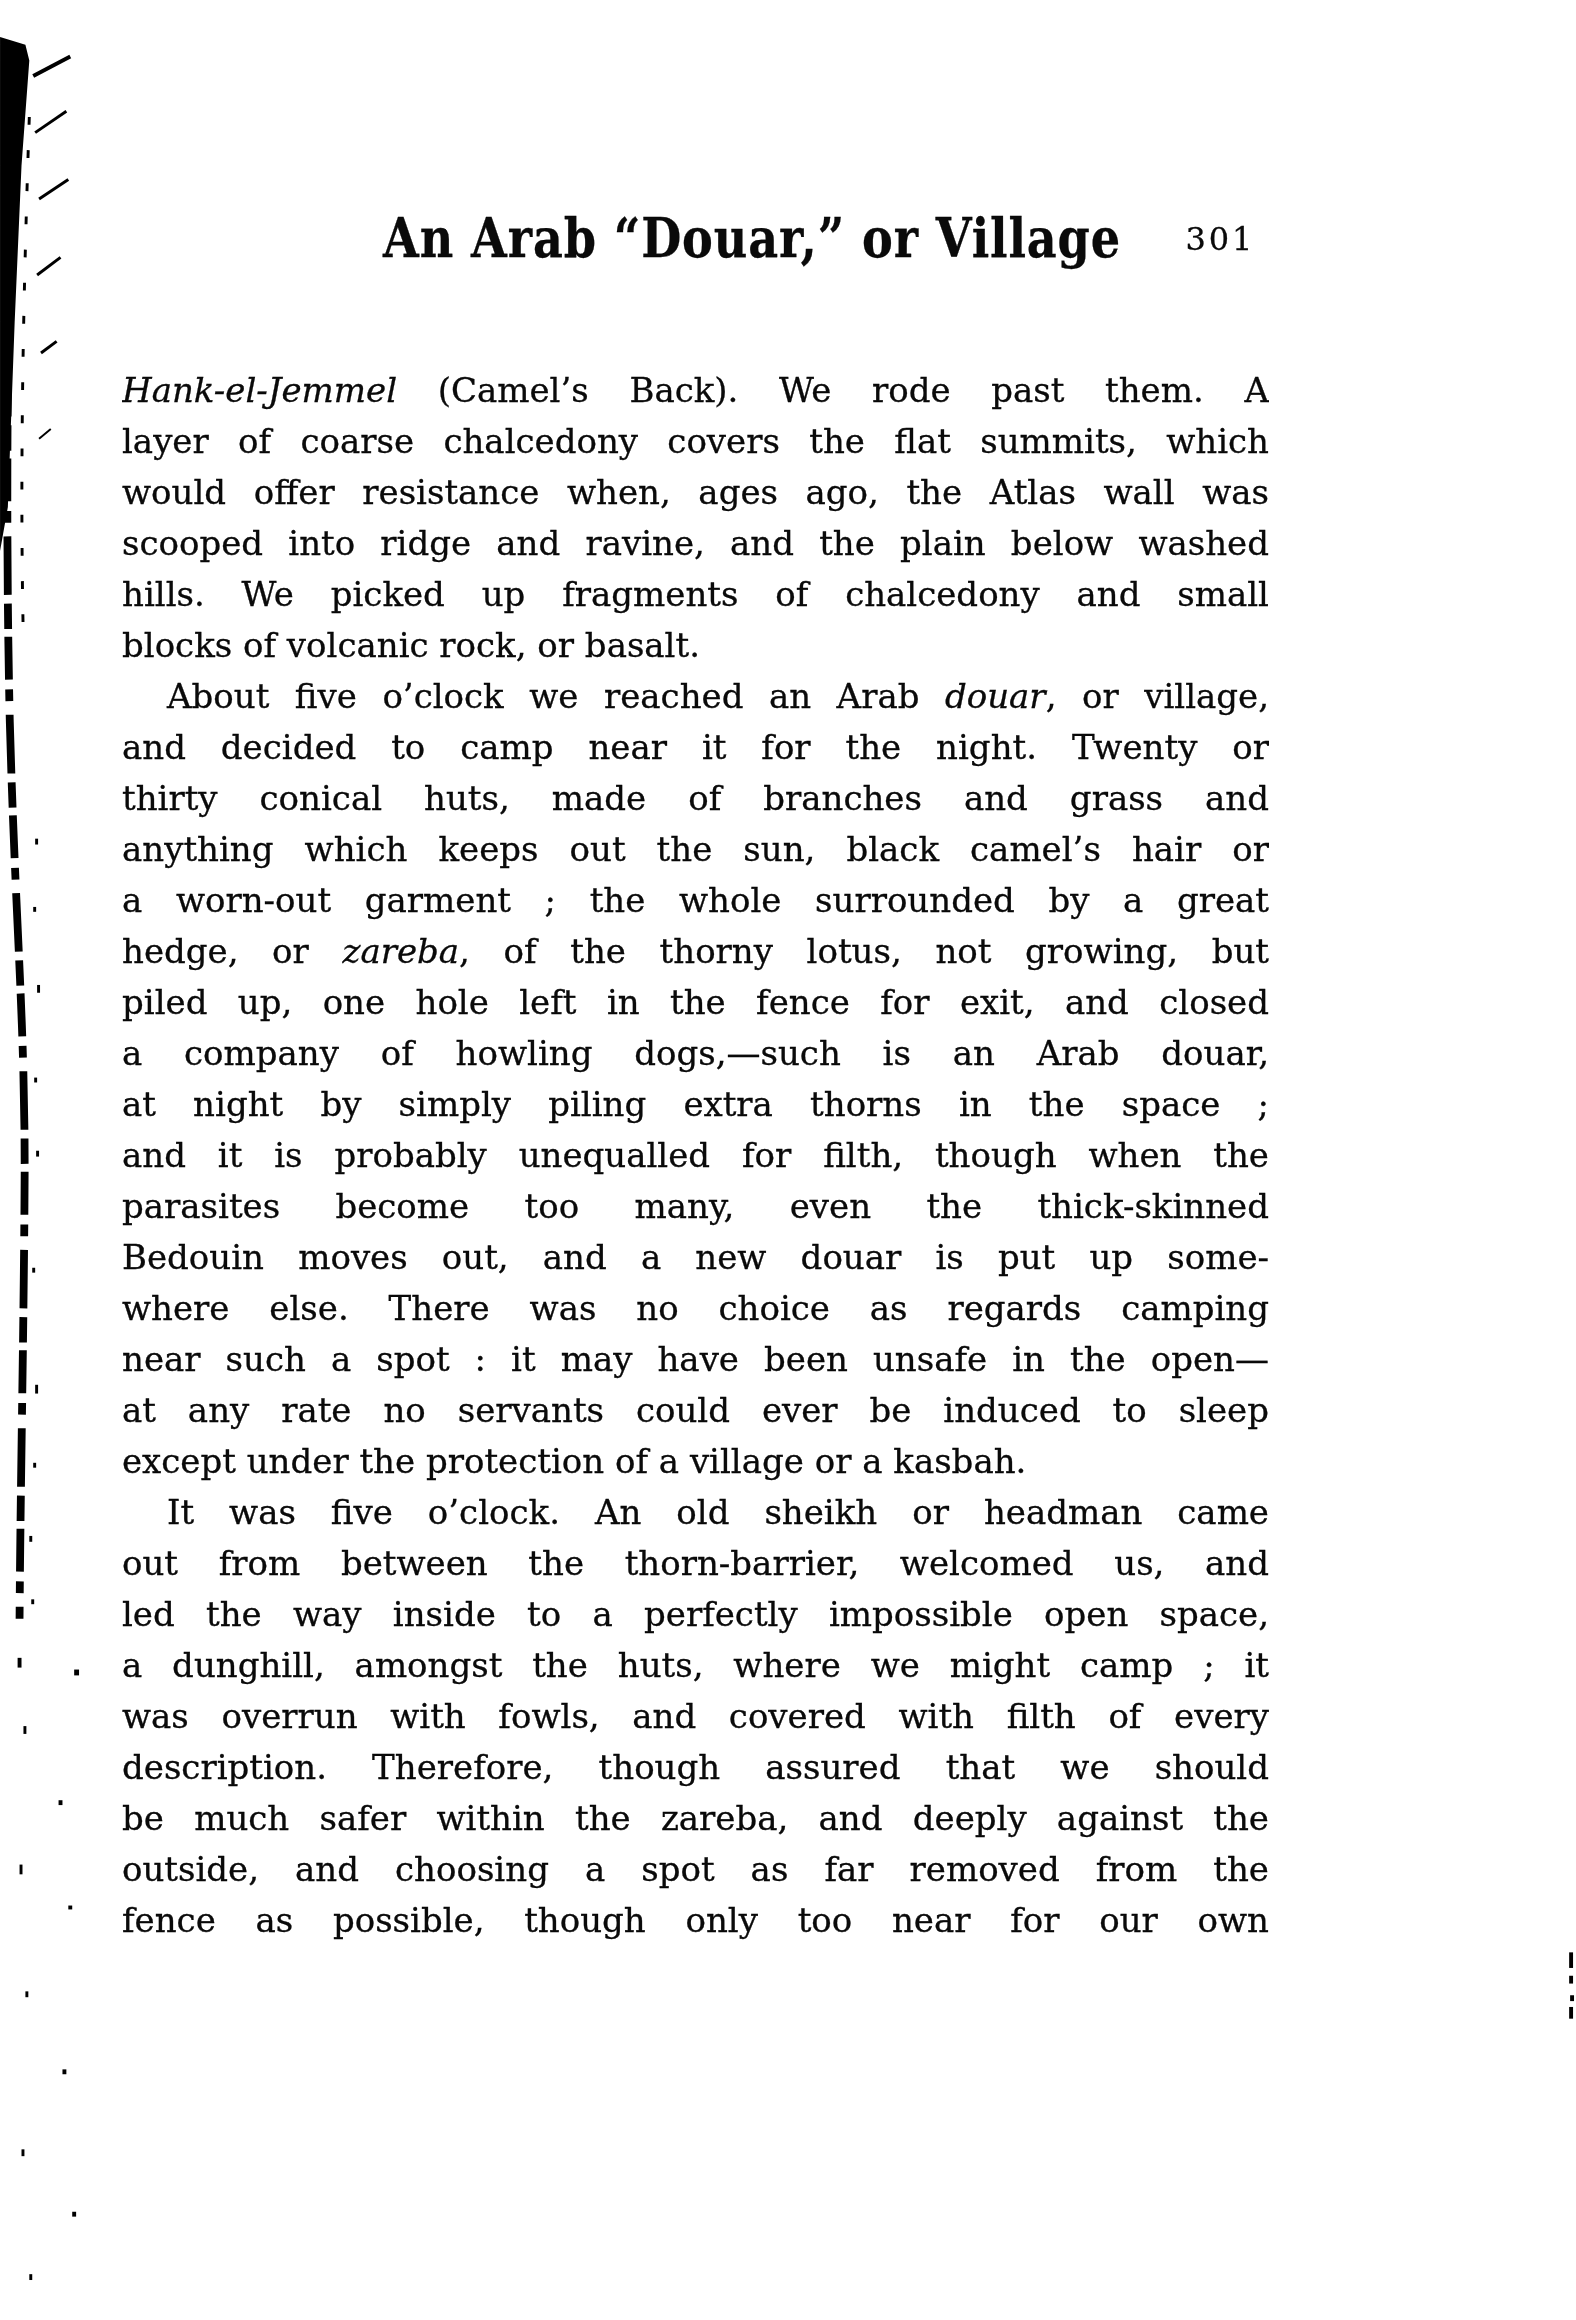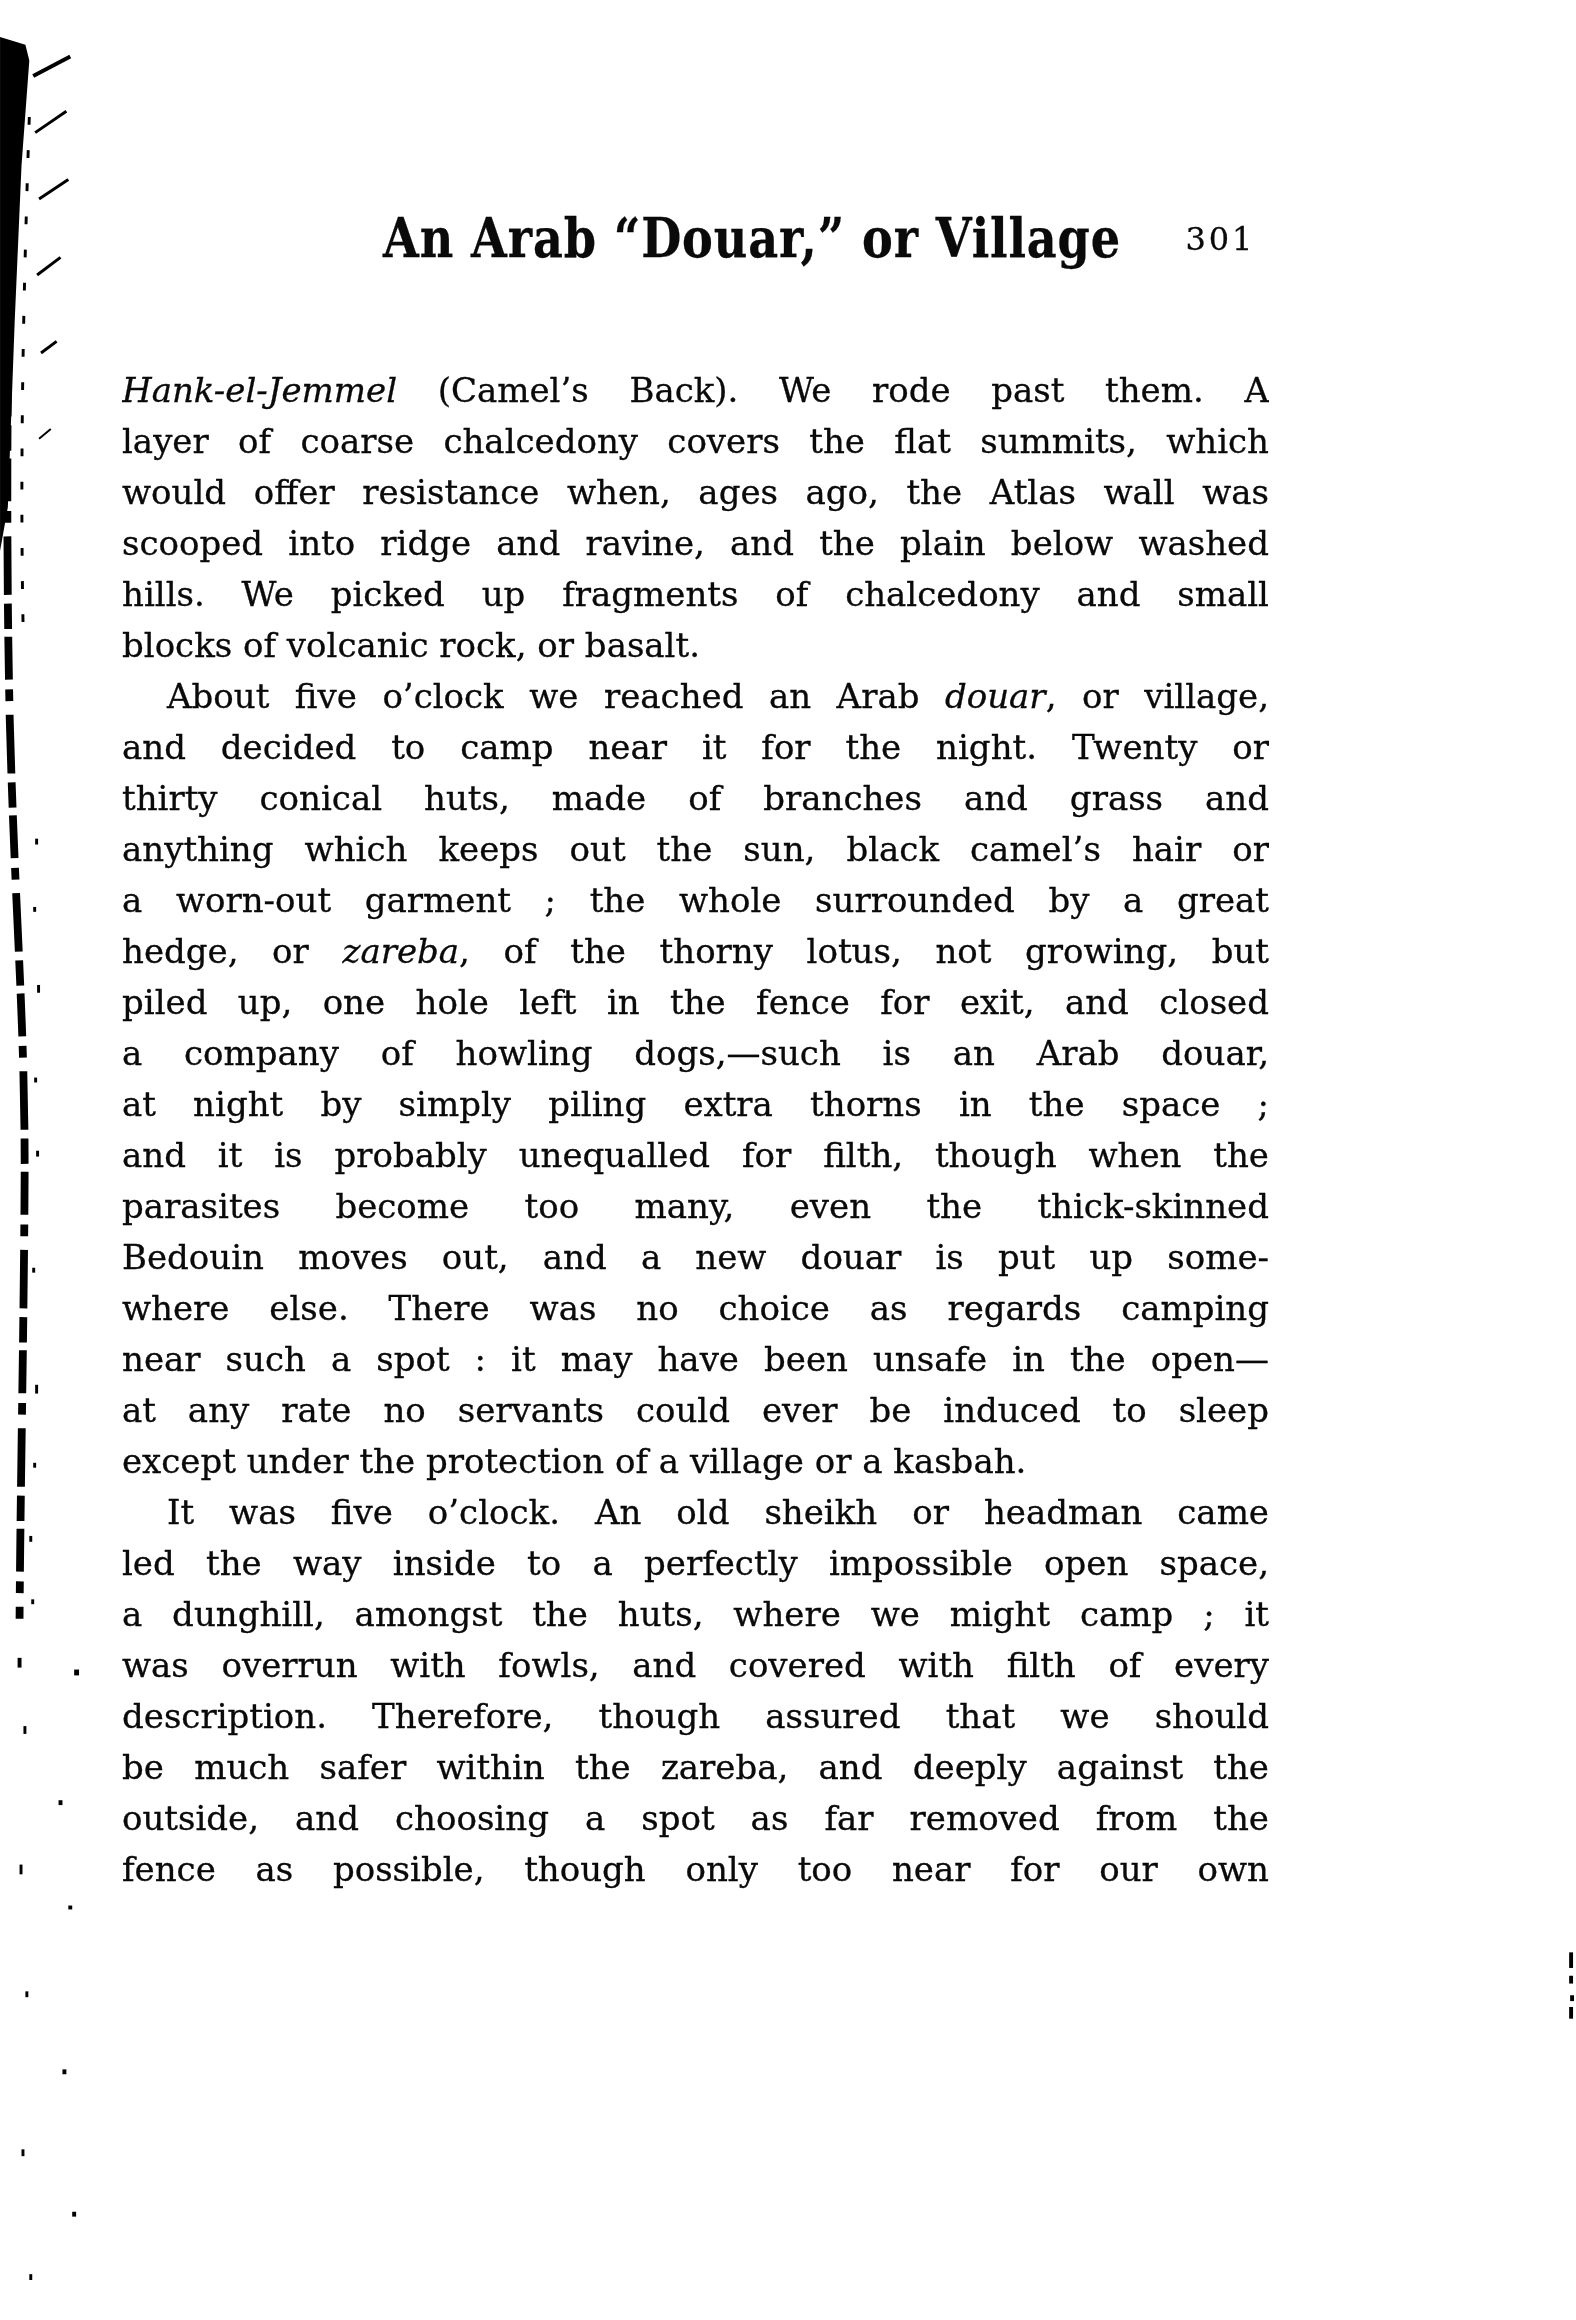--- a/index.html
+++ b/index.html
@@ -106,20 +106,21 @@
     <div class="line"><span>a company of howling dogs,—such is an Arab douar,</span></div>
     <div class="line"><span>at night by simply piling extra thorns in the space ;</span></div>
     <div class="line"><span>and it is probably unequalled for filth, though when the</span></div>
     <div class="line"><span>parasites become too many, even the thick-skinned</span></div>
     <div class="line"><span>Bedouin moves out, and a new douar is put up some-</span></div>
     <div class="line"><span>where else.  There was no choice as regards camping</span></div>
     <div class="line"><span>near such a spot : it may have been unsafe in the open—</span></div>
     <div class="line"><span>at any rate no servants could ever be induced to sleep</span></div>
     <div class="line end"><span>except under the protection of a village or a kasbah.</span></div>
     <div class="line indent"><span>It was five o’clock.  An old sheikh or headman came</span></div>
+    <div class="line"><span>out from between the thorn-barrier, welcomed us, and</span></div>
     <div class="line"><span>led the way inside to a perfectly impossible open space,</span></div>
     <div class="line"><span>a dunghill, amongst the huts, where we might camp ; it</span></div>
     <div class="line"><span>was overrun with fowls, and covered with filth of every</span></div>
     <div class="line"><span>description.  Therefore, though assured that we should</span></div>
     <div class="line"><span>be much safer within the zareba, and deeply against the</span></div>
     <div class="line"><span>outside, and choosing a spot as far removed from the</span></div>
     <div class="line"><span>fence as possible, though only too near for our own</span></div>
   </div>
 
 

